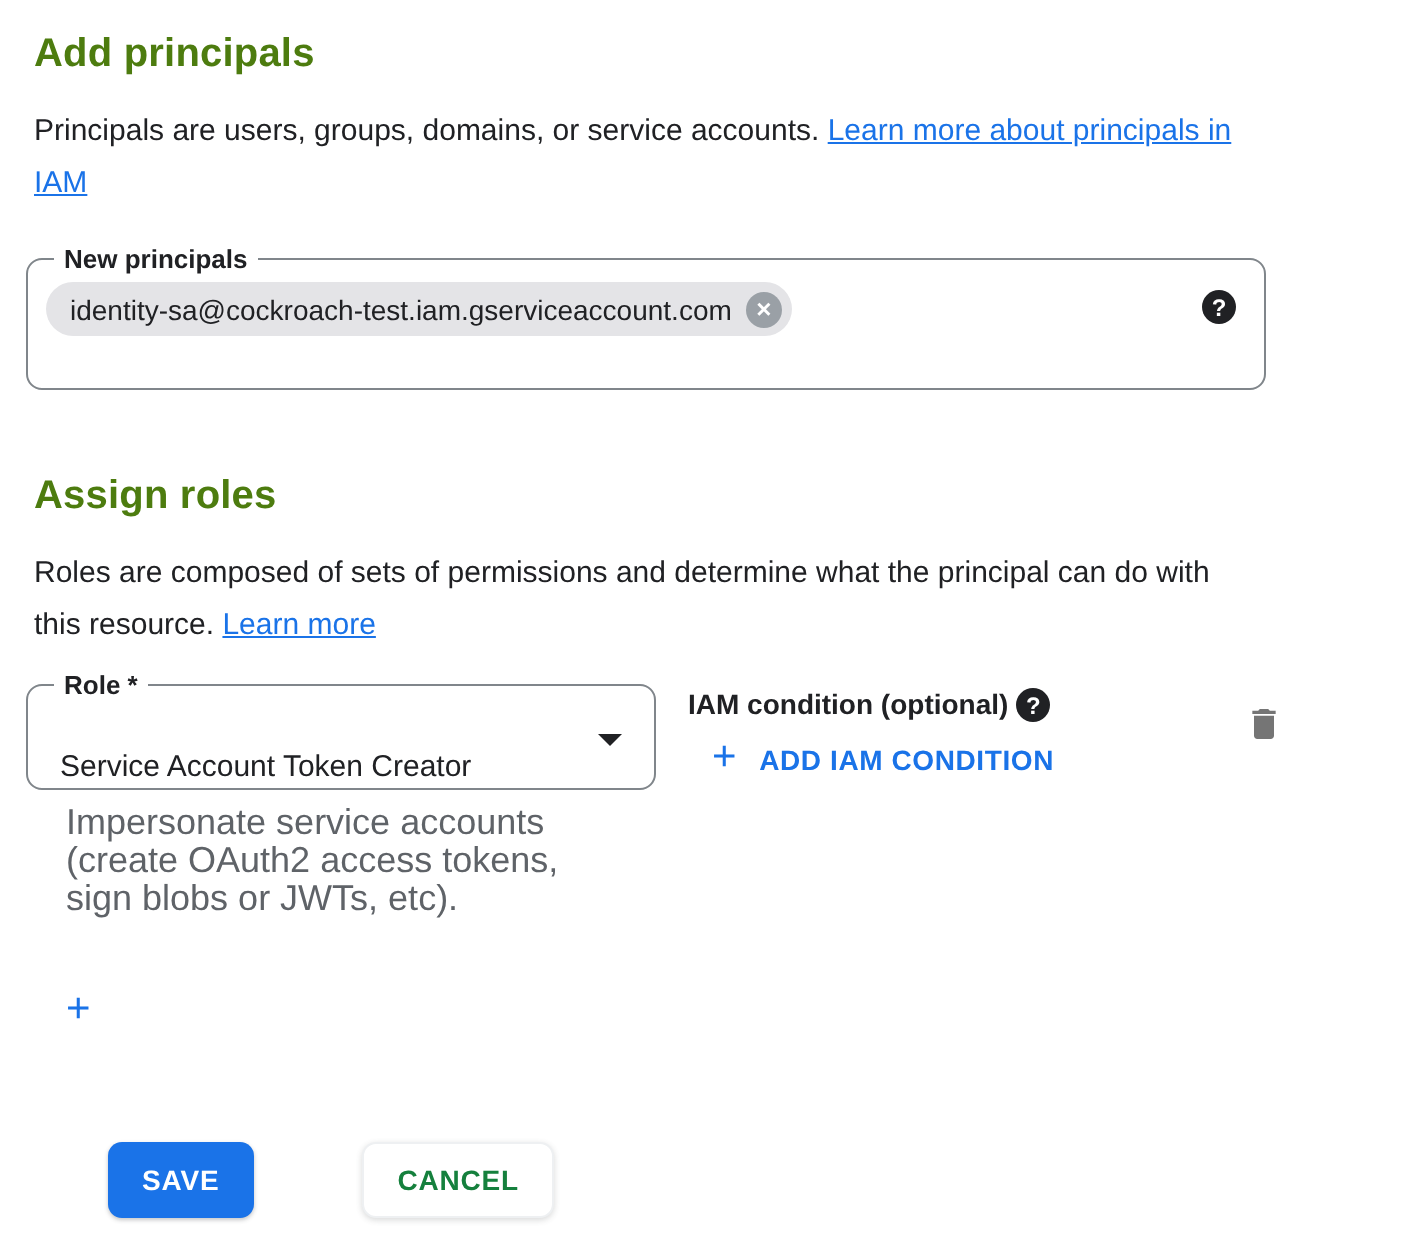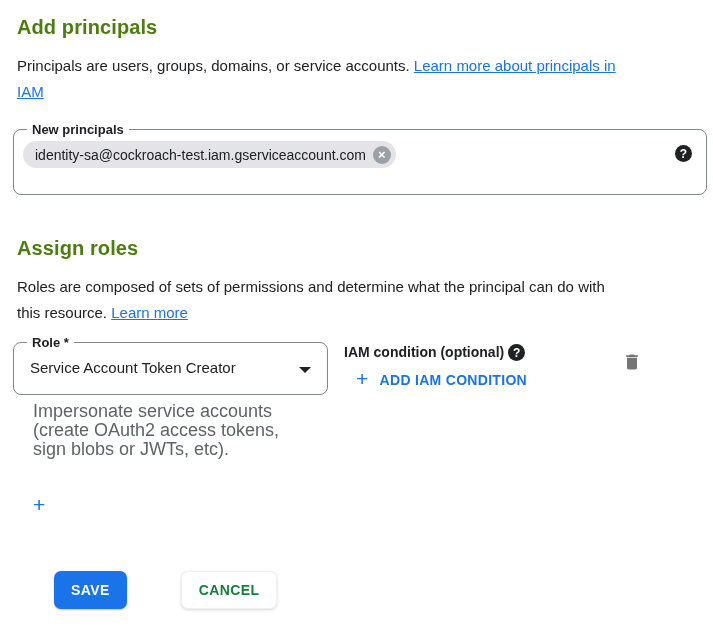--- a/index.html
+++ b/index.html
@@ -28,21 +28,21 @@
   .outlined-field {
     position: relative; border: 1px solid #80868b; border-radius: 8px;
     background: #fff; margin-left: -4px;
   }
   .field-label {
     position: absolute; top: -9px; left: 13px; background: #fff;
     padding: 0 5px; font-size: 13px; font-weight: 700; color: #202124;
     line-height: 17px; white-space: nowrap;
   }
   .np-field {
-    width: 694px; height: 66px; margin-top: 24px;
+    width: 620px; height: 66px; margin-top: 24px;
     padding: 11px 14px 0 9px;
   }
   .chip {
     display: inline-flex; align-items: center;
     background: #e4e4e7; border-radius: 14px; height: 27px;
     padding: 0 5px 0 12px; font-size: 14px; color: #202124;
     max-width: 560px;
   }
   .chip-text { white-space: nowrap; }
   .chip-close {
@@ -56,22 +56,22 @@
     color: #ffffff; display: inline-flex; align-items: center; justify-content: center;
     font-size: 12px; font-weight: 700; cursor: pointer; flex: none; line-height: 1;
   }
   .np-help { position: absolute; right: 14px; top: 15px; }
 
   .h2-gap { margin-top: 42px; }
 
   .role-row { display: flex; align-items: flex-start; margin-top: 16px; }
   .role-col { width: 311px; flex: none; }
   .role-field {
-    height: 53px; display: flex; align-items: flex-start;
-    padding: 16px 16px; cursor: pointer;
+    height: 53px; display: flex; align-items: flex-end;
+    padding: 2px 16px; cursor: pointer;
   }
   .role-value { font-size: 15px; color: #202124; }
   .caret {
     position: absolute; right: 16px; top: 24px;
     width: 0; height: 0;
     border-left: 6px solid transparent; border-right: 6px solid transparent;
     border-top: 6px solid #202124;
   }
   .role-helper {
     margin: 7px 0 0; padding-left: 16px;

